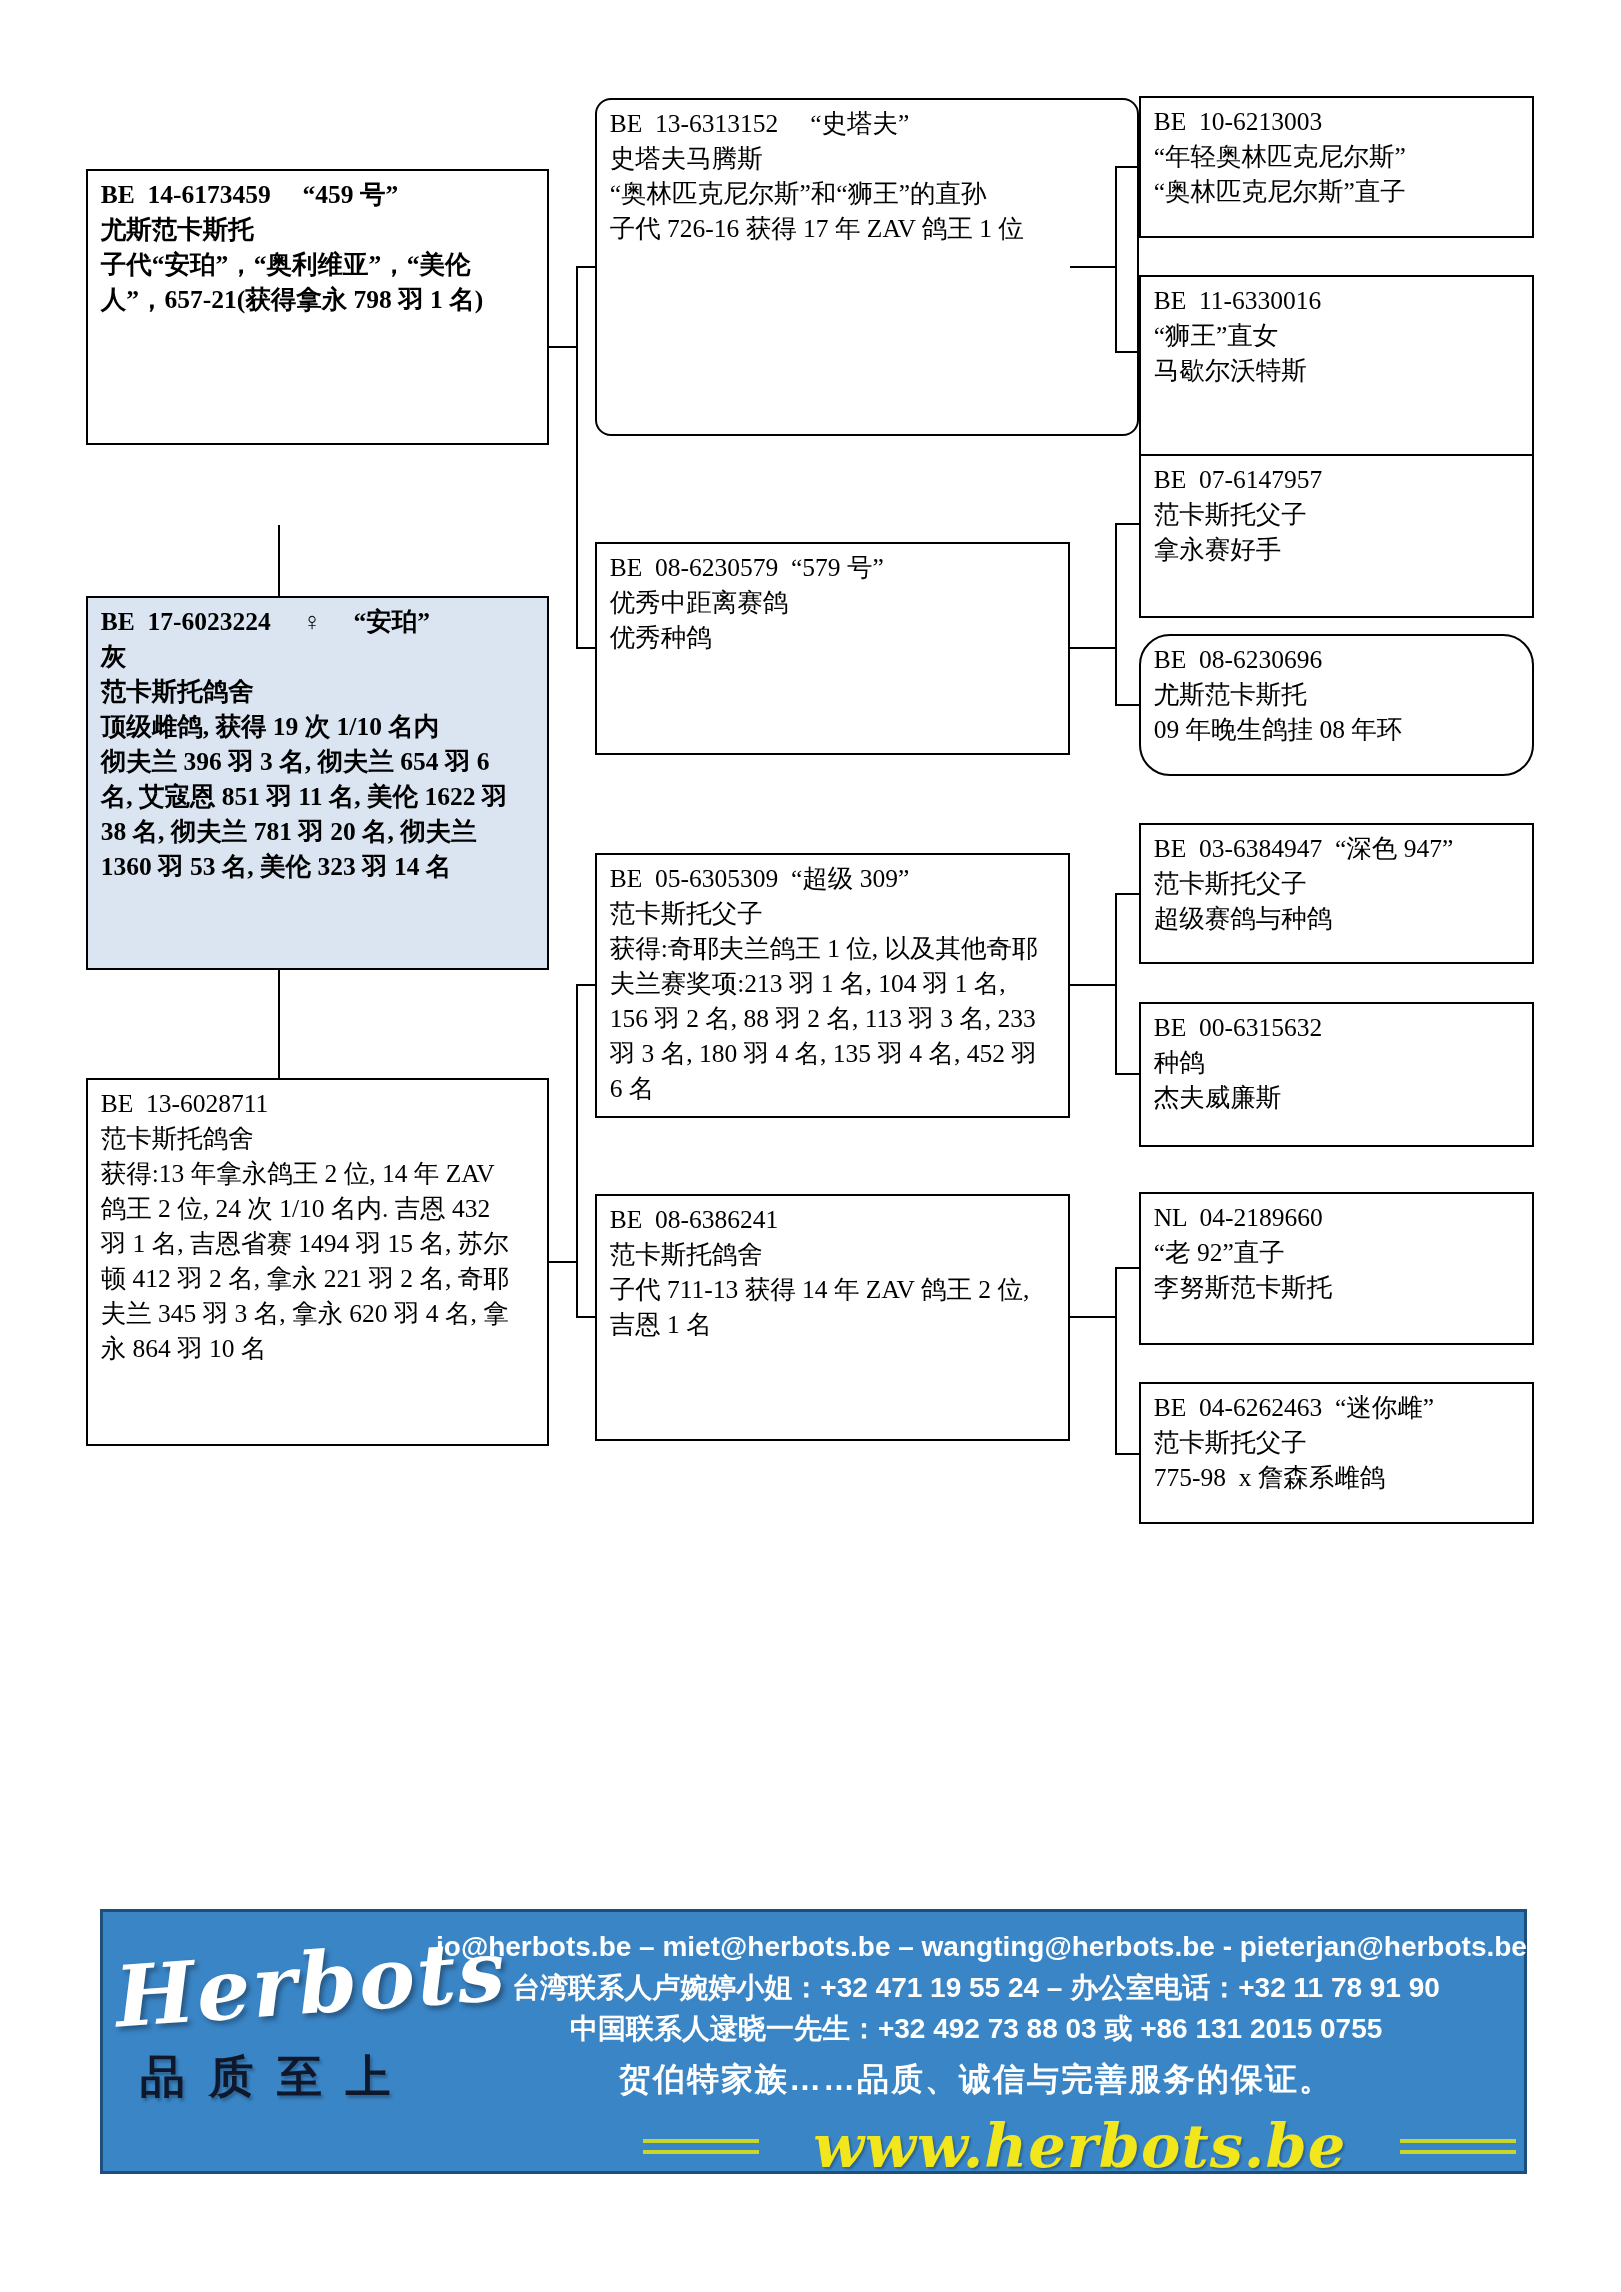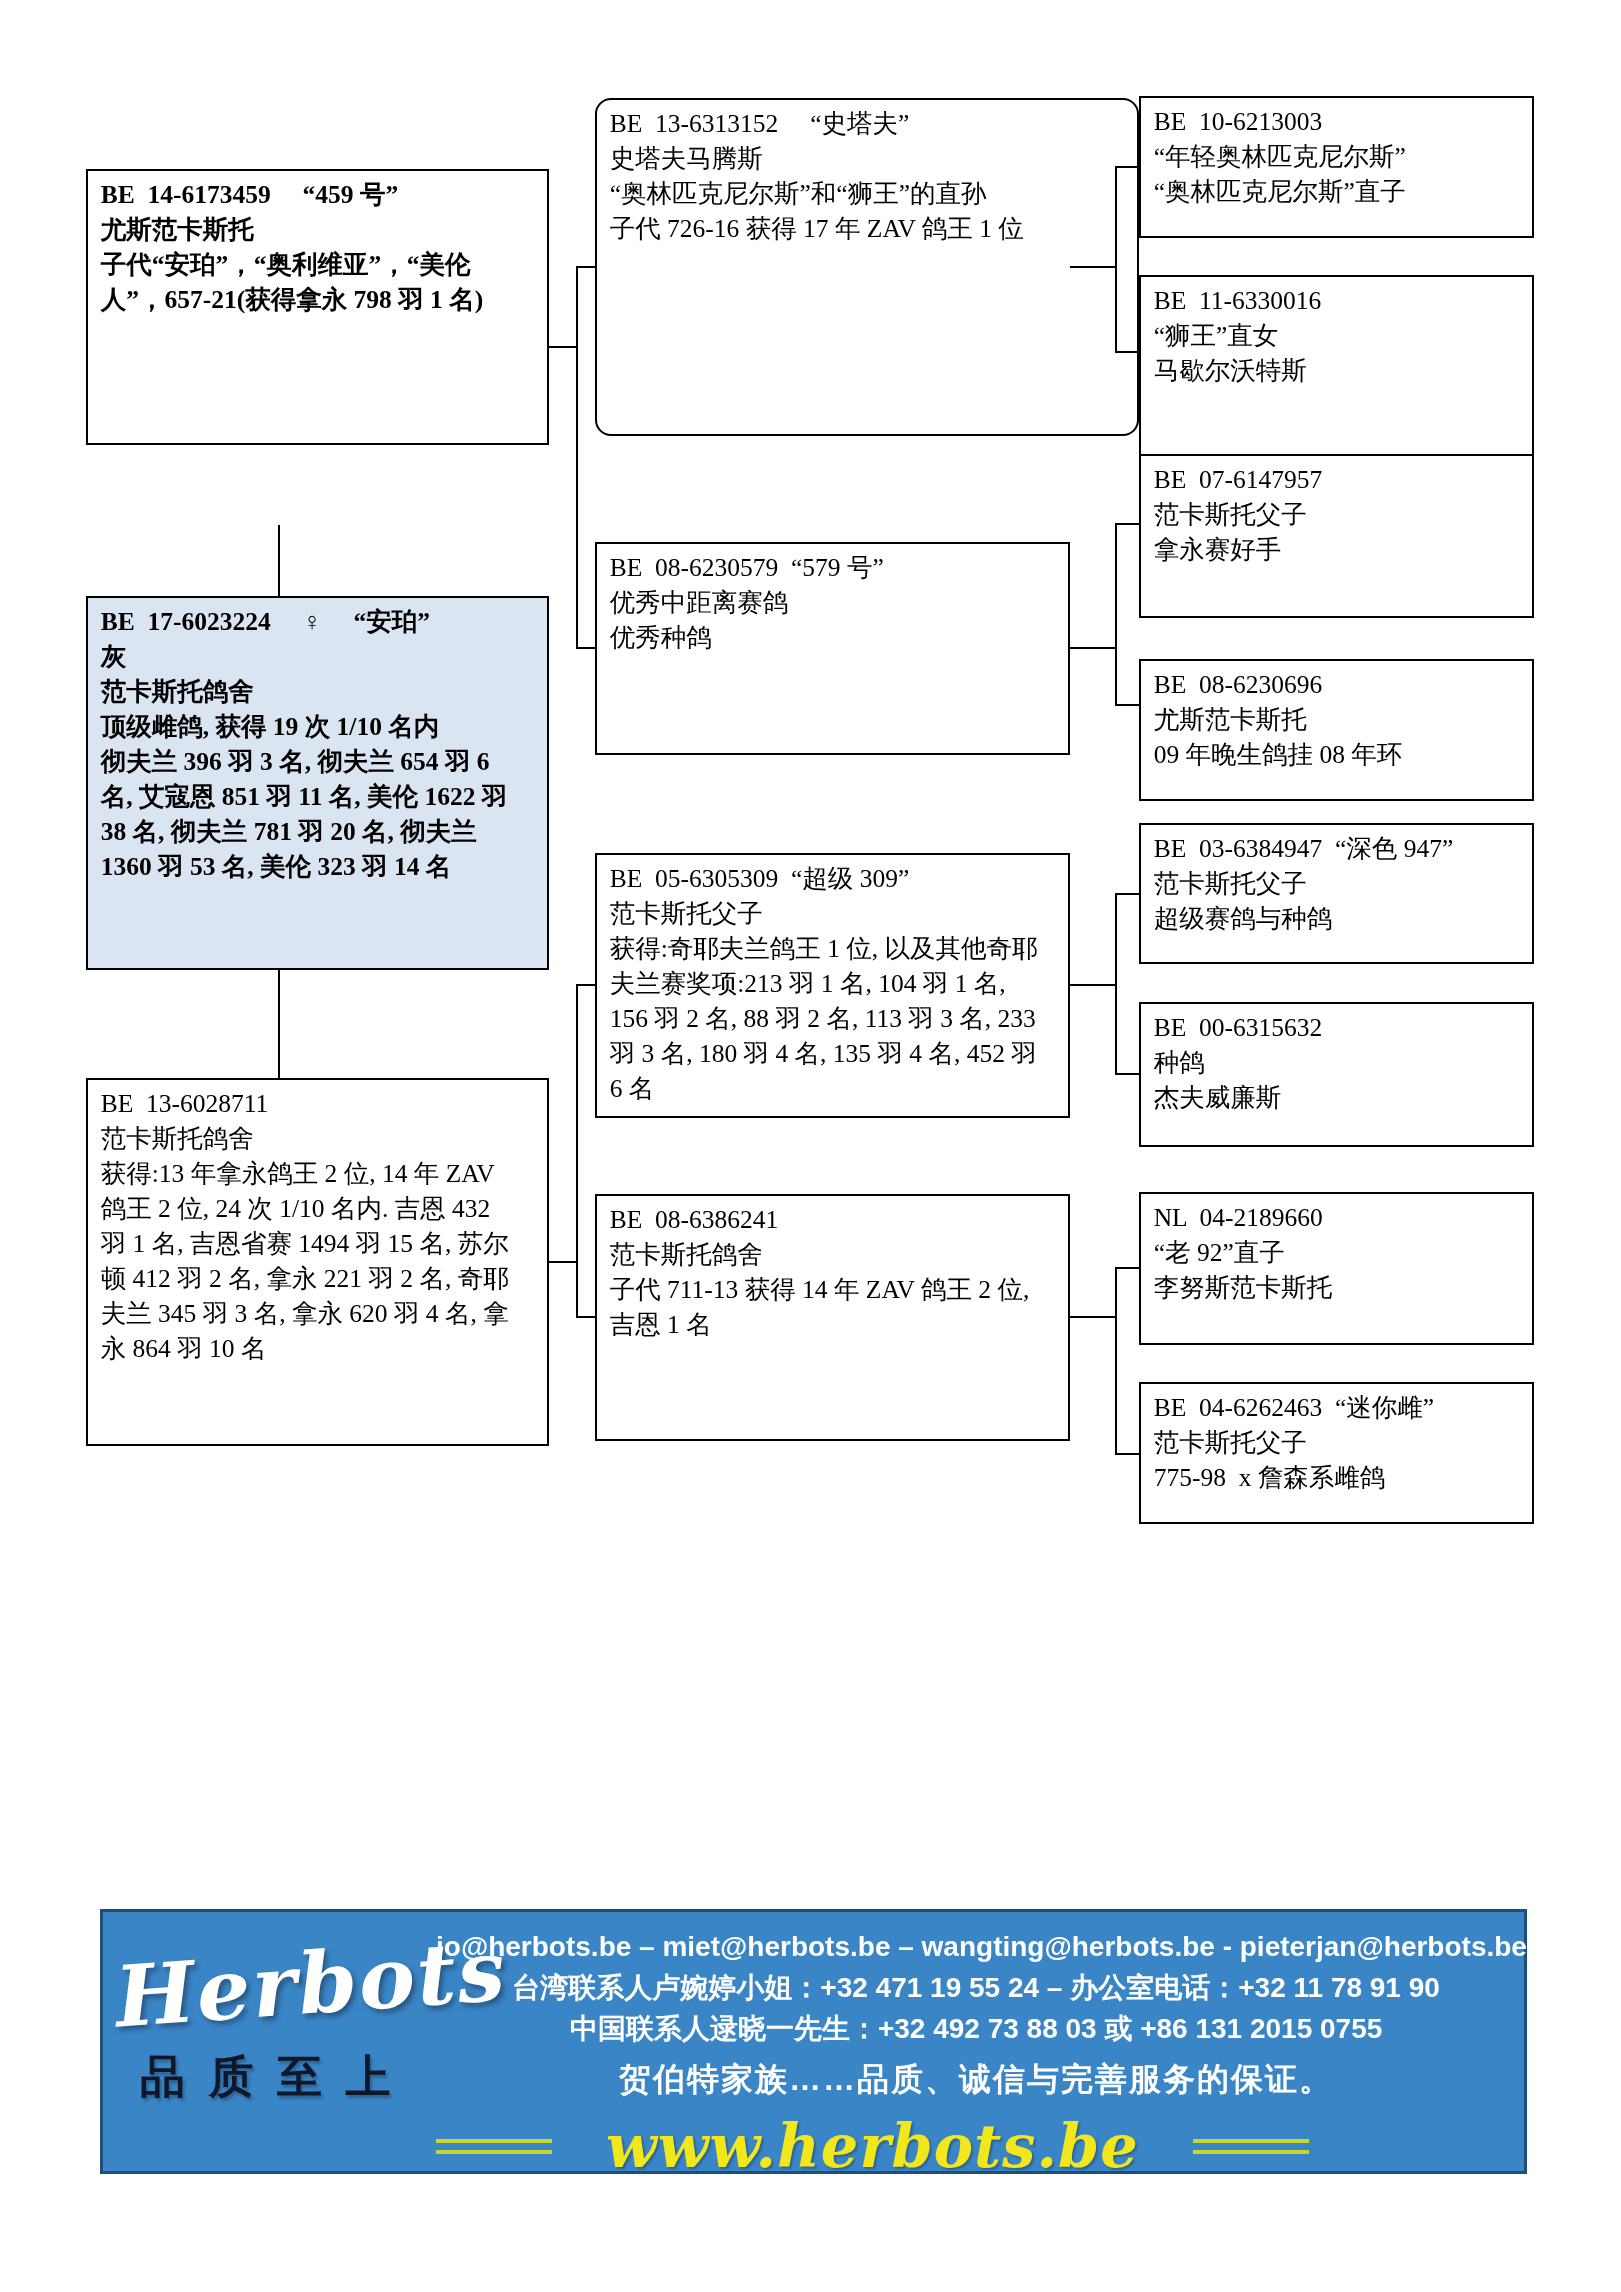--- a/index.html
+++ b/index.html
@@ -22,21 +22,21 @@
   #logo-text{font-family:"DejaVu Serif","Liberation Serif",serif;font-style:italic;font-weight:bold;
              font-size:84px;color:#fff;transform:rotate(-4deg);letter-spacing:2px;
              text-shadow:2.9px 3.9px 4.9px rgba(0,0,0,0.35);}
   #feather{width:57px;height:39px;margin-right:-5.9px;transform:rotate(-12deg);
            filter:drop-shadow(2px 2px 2px rgba(0,0,0,0.3));}
   #logo-sub{position:absolute;left:37px;top:135px;font-size:45px;font-weight:bold;
             letter-spacing:23.5px;color:#0f172a;text-shadow:2px 2.9px 2.9px rgba(0,0,0,0.25);}
   #contact{position:absolute;left:333px;right:7.8px;top:13.7px;text-align:center;}
   .c-line{font-size:28px;font-weight:bold;line-height:41px;white-space:nowrap;}
   #tagline{margin-top:9.8px;font-size:32px;font-weight:bold;letter-spacing:2px;white-space:nowrap;}
-  #site-row{margin-top:9.8px;display:flex;align-items:center;justify-content:flex-start;gap:54px;}
+  #site-row{margin-top:9.8px;display:flex;align-items:center;justify-content:flex-end;gap:54px;}
   #site{font-family:"DejaVu Serif","Liberation Serif",serif;font-style:italic;font-weight:bold;
         font-size:59px;color:#f2e71c;letter-spacing:1px;
         text-shadow:2px 2px 2px rgba(0,0,0,0.25);}
   .dbl{width:116px;height:14.7px;border-top:4.9px solid #c9d62e;border-bottom:4.9px solid #c9d62e;
        box-sizing:border-box;}
 </style>
 </head>
 <body>
 
 <div id="page">
@@ -102,21 +102,21 @@
       <div class="pbox" style="left: 1139px; top: 275px; width: 395px; height: 192px;">
         <div class="pline">BE  11-6330016</div>
         <div class="pline">“狮王”直女</div>
         <div class="pline">马歇尔沃特斯</div>
       </div>
       <div class="pbox" style="left: 1139px; top: 454px; width: 395px; height: 164px;">
         <div class="pline">BE  07-6147957</div>
         <div class="pline">范卡斯托父子</div>
         <div class="pline">拿永赛好手</div>
       </div>
-      <div class="pbox" style="left: 1139px; top: 659px; width: 395px; height: 142px;">
+      <div class="pbox" style="left: 1139px; top: 634px; width: 395px; height: 142px; border-radius: 31px;">
         <div class="pline">BE  08-6230696</div>
         <div class="pline">尤斯范卡斯托</div>
         <div class="pline">09 年晚生鸽挂 08 年环</div>
       </div>
       <div class="pbox" style="left: 1139px; top: 823px; width: 395px; height: 141px;">
         <div class="pline">BE  03-6384947  “深色 947”</div>
         <div class="pline">范卡斯托父子</div>
         <div class="pline">超级赛鸽与种鸽</div>
       </div>
       <div class="pbox" style="left: 1139px; top: 1002px; width: 395px; height: 145px;">

